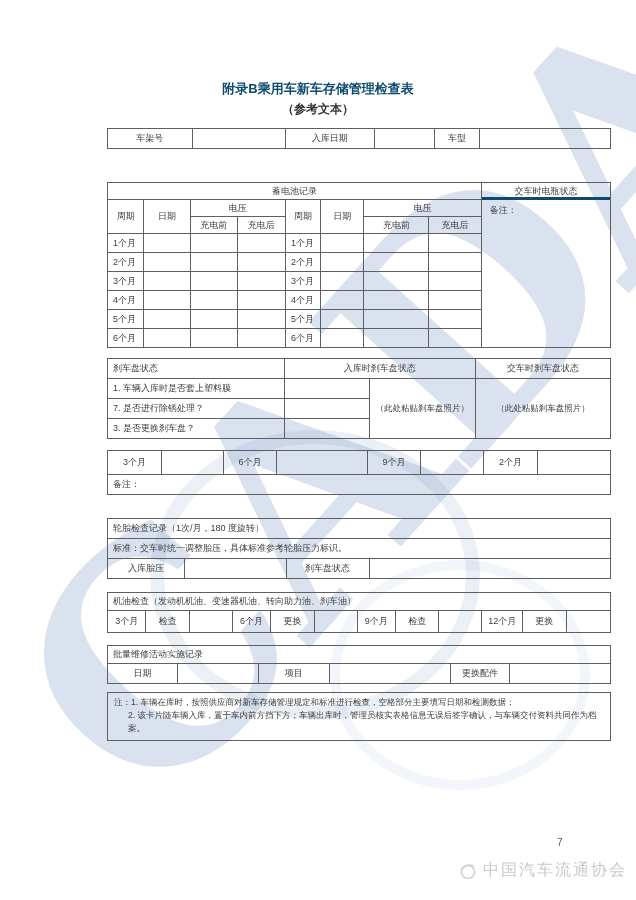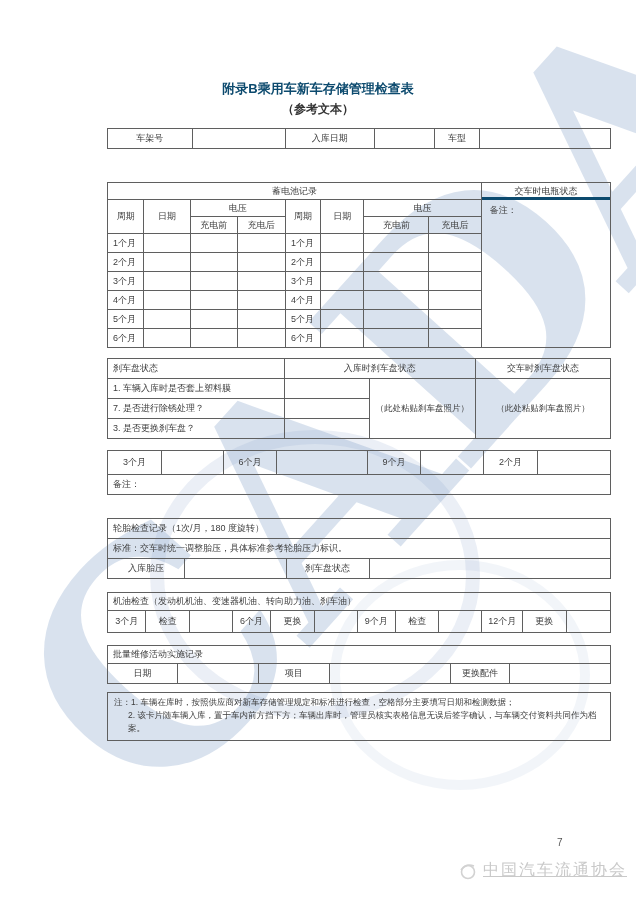--- a/index.html
+++ b/index.html
@@ -54,21 +54,21 @@
   .battery-right .br-remark { flex:1; font-size:9px; text-align:left; padding:4px 0 0 8px; }
   
   .notes-box {
     border:1px solid #5f5f5f; font-size:8.5px; line-height:1.55;
     padding:3px 6px 4px 6px; color:#3d3d3d; text-align:left;
   }
   .notes-box .l2 { padding-left:14px; }
   .page-num { position:absolute; top:837px; left:557px; font-size:10px; color:#555; }
   .footer-brand {
     position:absolute; top:860px; left:458px; display:flex; align-items:center;
-    color:#c9c9c9; font-size:16px; letter-spacing:2px;text-decoration:underline;
+    color:#c9c9c9; font-size:16px; letter-spacing:2px;
   }
   .footer-brand .logo { margin-right:5px; display:inline-flex; }
 </style>
 </head>
 <body>
 
 <div class="page">
 
   <div class="wm-circle"></div>
   <div class="wm-circle2"></div>

